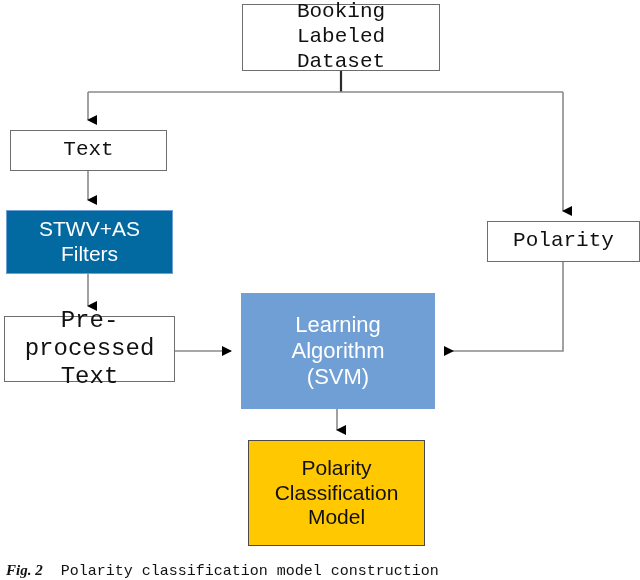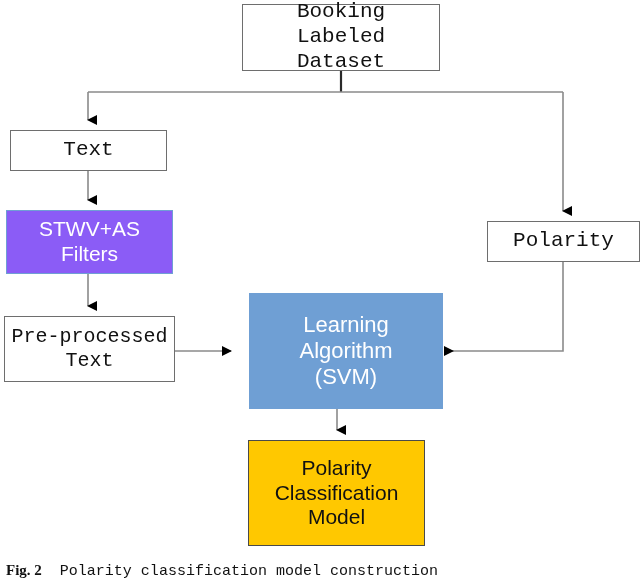--- a/index.html
+++ b/index.html
@@ -53,38 +53,39 @@
   }
   .node-yellow {
     border: 1px solid #4a4a4a;
     color: #111111;
   }
 
   
   #node-dataset   { left: 242px; top: 4px;   width: 198px; height: 67px;  font-size: 21px; }
   #node-text      { left: 10px;  top: 130px; width: 157px; height: 41px;  font-size: 21px; }
   #node-filters   { left: 6px;   top: 210px; width: 167px; height: 64px;  font-size: 21px; }
-  #node-preproc   { left: 4px;   top: 316px; width: 171px; height: 66px;  font-size: 20px; }
+  #node-preproc   { left: 4px;   top: 316px; width: 171px; height: 66px;  font-size: 24px; }
   #node-polarity  { left: 487px; top: 221px; width: 153px; height: 41px;  font-size: 21px; }
   #node-learning  { left: 241px; top: 293px; width: 194px; height: 116px; font-size: 22px; }
   #node-model     { left: 248px; top: 440px; width: 177px; height: 106px; font-size: 21px; }
 
   #caption {
     position: absolute;
     left: 6px;
     top: 562px;
     width: 628px;
     font-family: "Liberation Serif", serif;
     font-size: 15px;
     color: #111111;
     white-space: nowrap;
   }
   #caption .cap-label {
     font-family: "Liberation Serif", serif;
     font-weight: bold;
+    font-style: italic;
   }
   #caption .cap-text {
     font-family: Liberation Mono, monospace;
     font-weight: normal;
   }
 </style>
 </head>
 <body>
 
 <div id="figure">
@@ -134,29 +135,29 @@
     <g>
       <path d="M337,409 L337,430" stroke="#8a8a8a" stroke-width="1.6" fill="none" marker-end="url(#arrow-down)"></path>
     </g>
   </svg>
 
   <div class="node node-plain" id="node-dataset" style="border-color: rgb(110, 110, 110); background: rgb(255, 255, 255); color: rgb(17, 17, 17);">Booking Labeled
 Dataset</div>
 
   <div class="node node-plain" id="node-text" style="border-color: rgb(110, 110, 110); background: rgb(255, 255, 255); color: rgb(17, 17, 17);">Text</div>
 
-  <div class="node node-blue" id="node-filters" style="background: #8b5cf6; border-color: rgb(111, 159, 212); color: rgb(255, 255, 255);">STWV+AS
+  <div class="node node-blue" id="node-filters" style="background: #0369a1; border-color: rgb(111, 159, 212); color: rgb(255, 255, 255);">STWV+AS
 Filters</div>
 
   <div class="node node-plain" id="node-preproc" style="border-color: rgb(110, 110, 110); background: rgb(255, 255, 255); color: rgb(17, 17, 17);">Pre-processed
 Text</div>
 
   <div class="node node-plain" id="node-polarity" style="border-color: rgb(110, 110, 110); background: rgb(255, 255, 255); color: rgb(17, 17, 17);">Polarity</div>
 
-  <div class="node node-blue" id="node-learning" style="background: rgb(111, 159, 212); border-color: rgb(111, 159, 212); color: rgb(255, 255, 255); margin-left: 8px;">Learning
+  <div class="node node-blue" id="node-learning" style="background: rgb(111, 159, 212); border-color: rgb(111, 159, 212); color: rgb(255, 255, 255);">Learning
 Algorithm
 (SVM)</div>
 
   <div class="node node-yellow" id="node-model" style="background: rgb(255, 200, 0); border-color: rgb(74, 74, 74); color: rgb(17, 17, 17);">Polarity
 Classification
 Model</div>
 
   <div id="caption">
     <span class="cap-label">Fig. 2</span><span class="cap-text">&nbsp;&nbsp;</span><span class="cap-text">Polarity classification model construction</span>
   </div>

